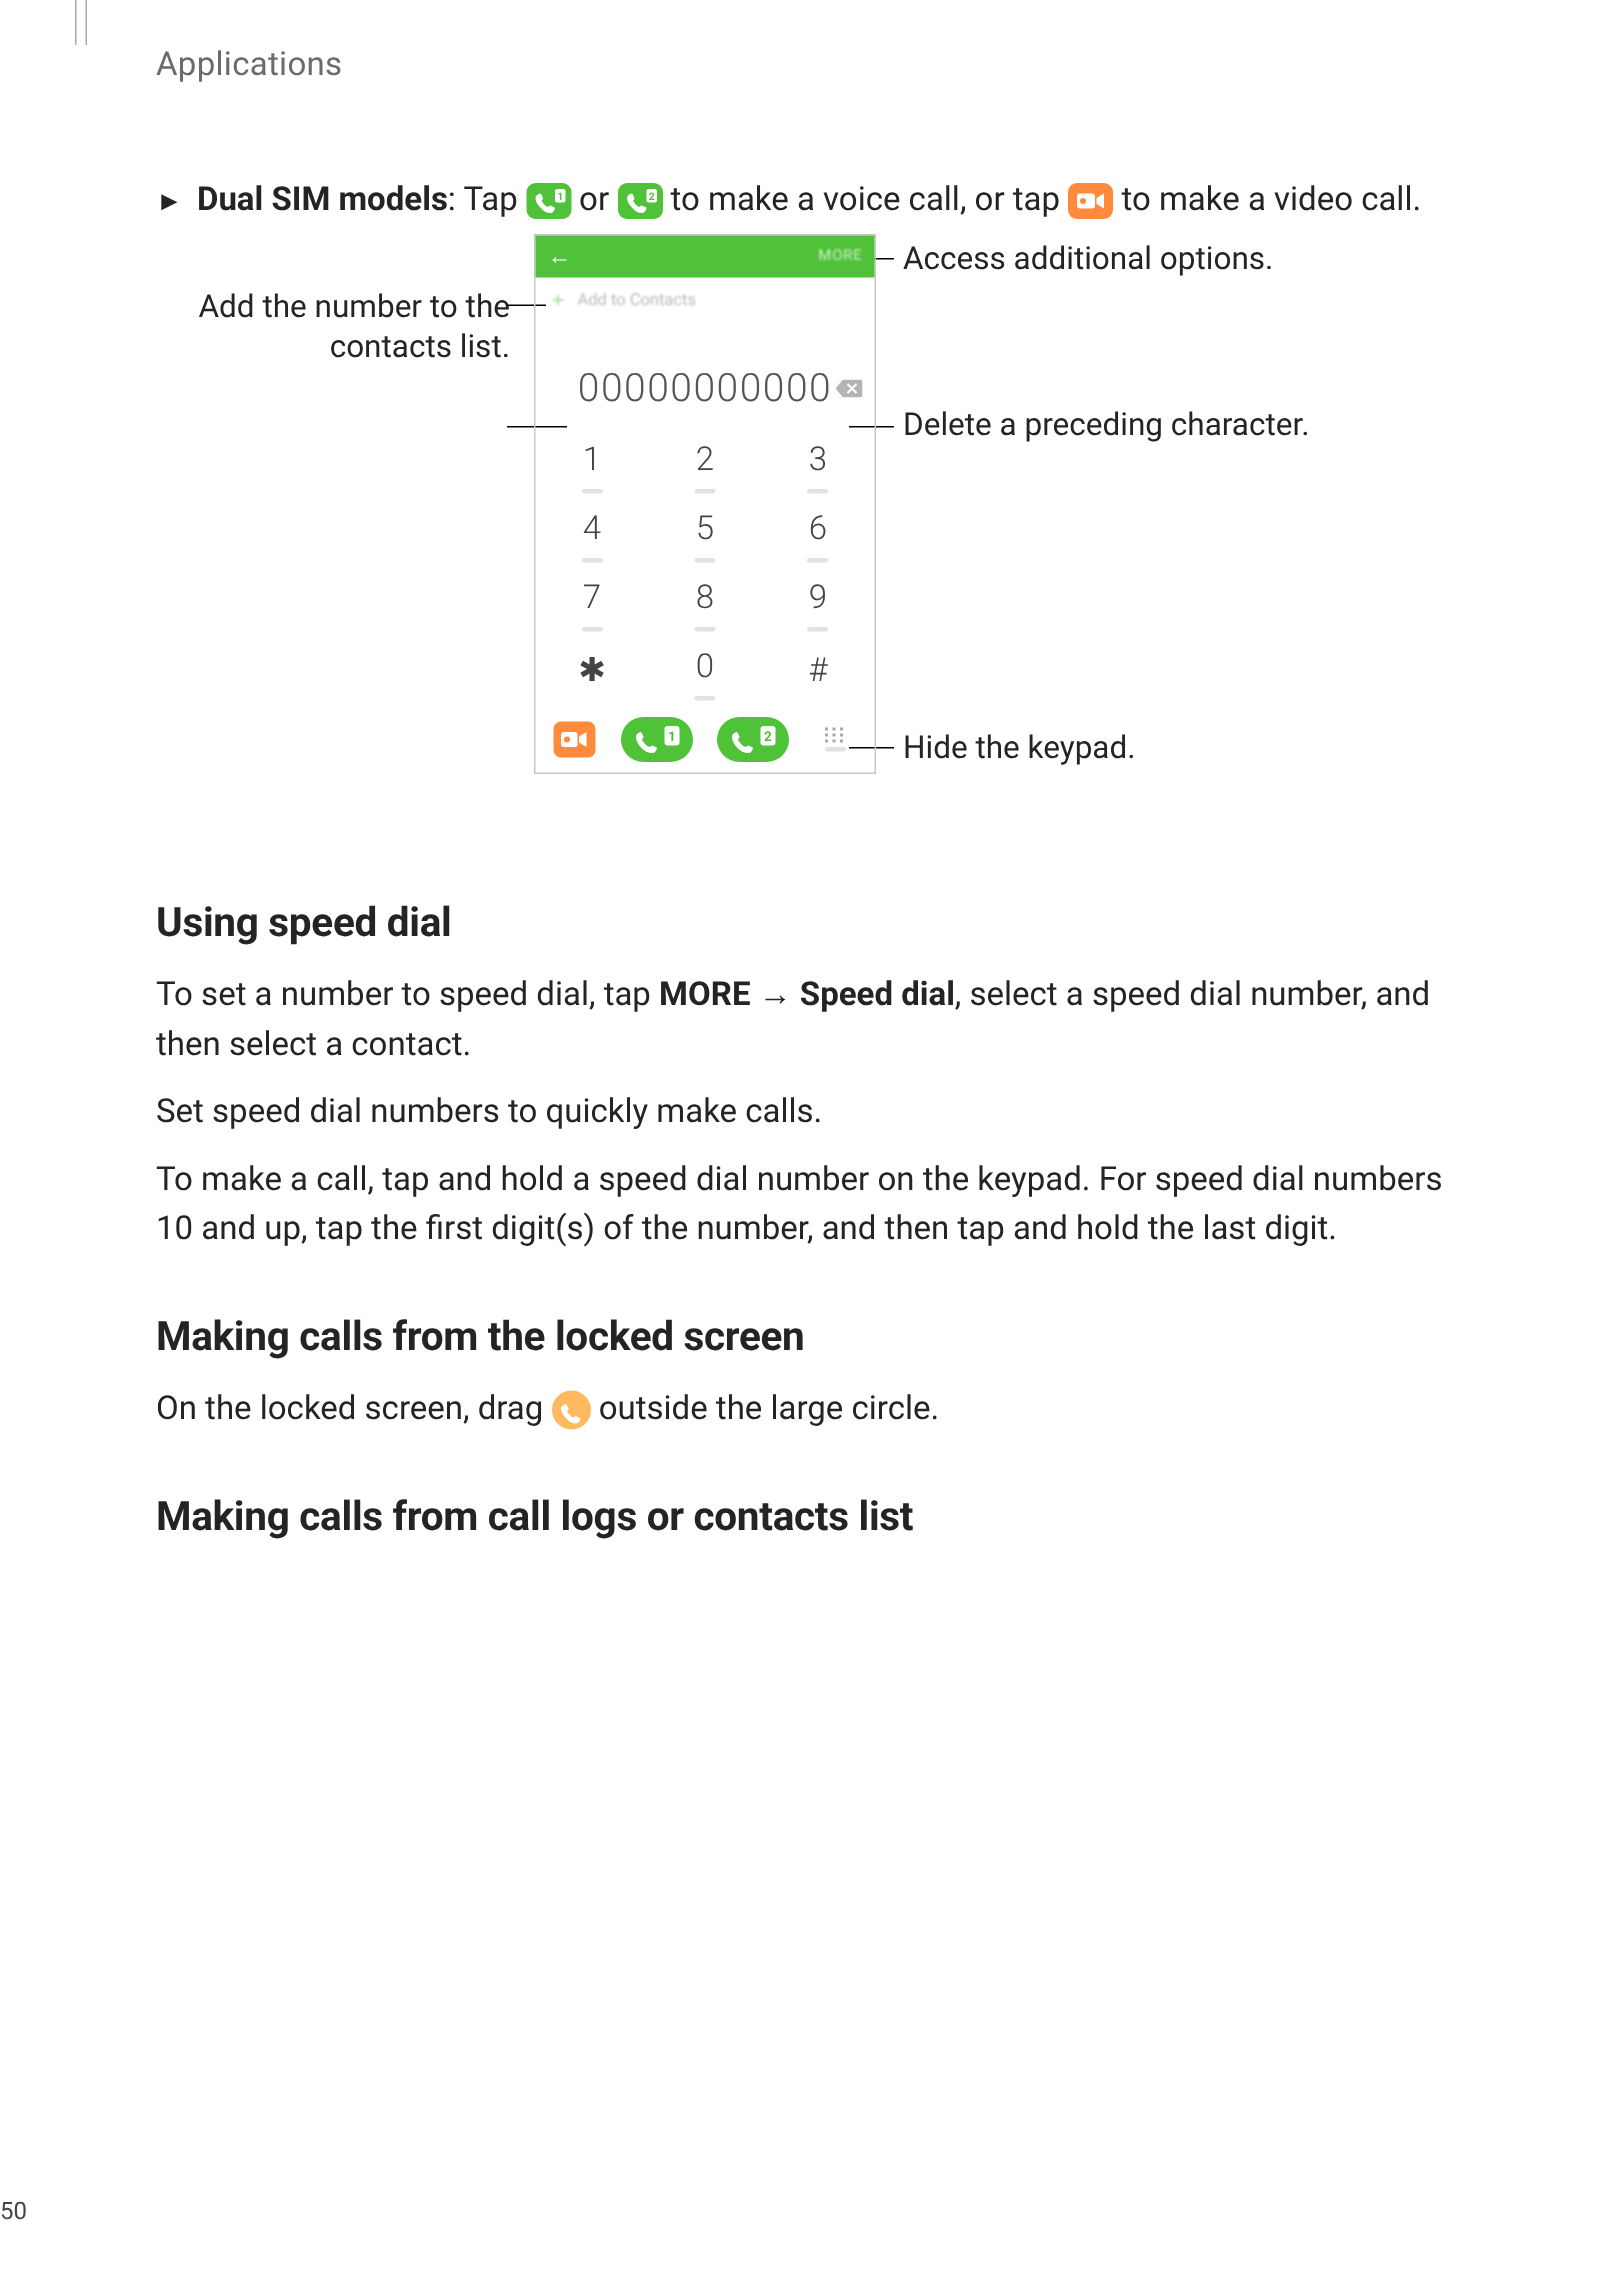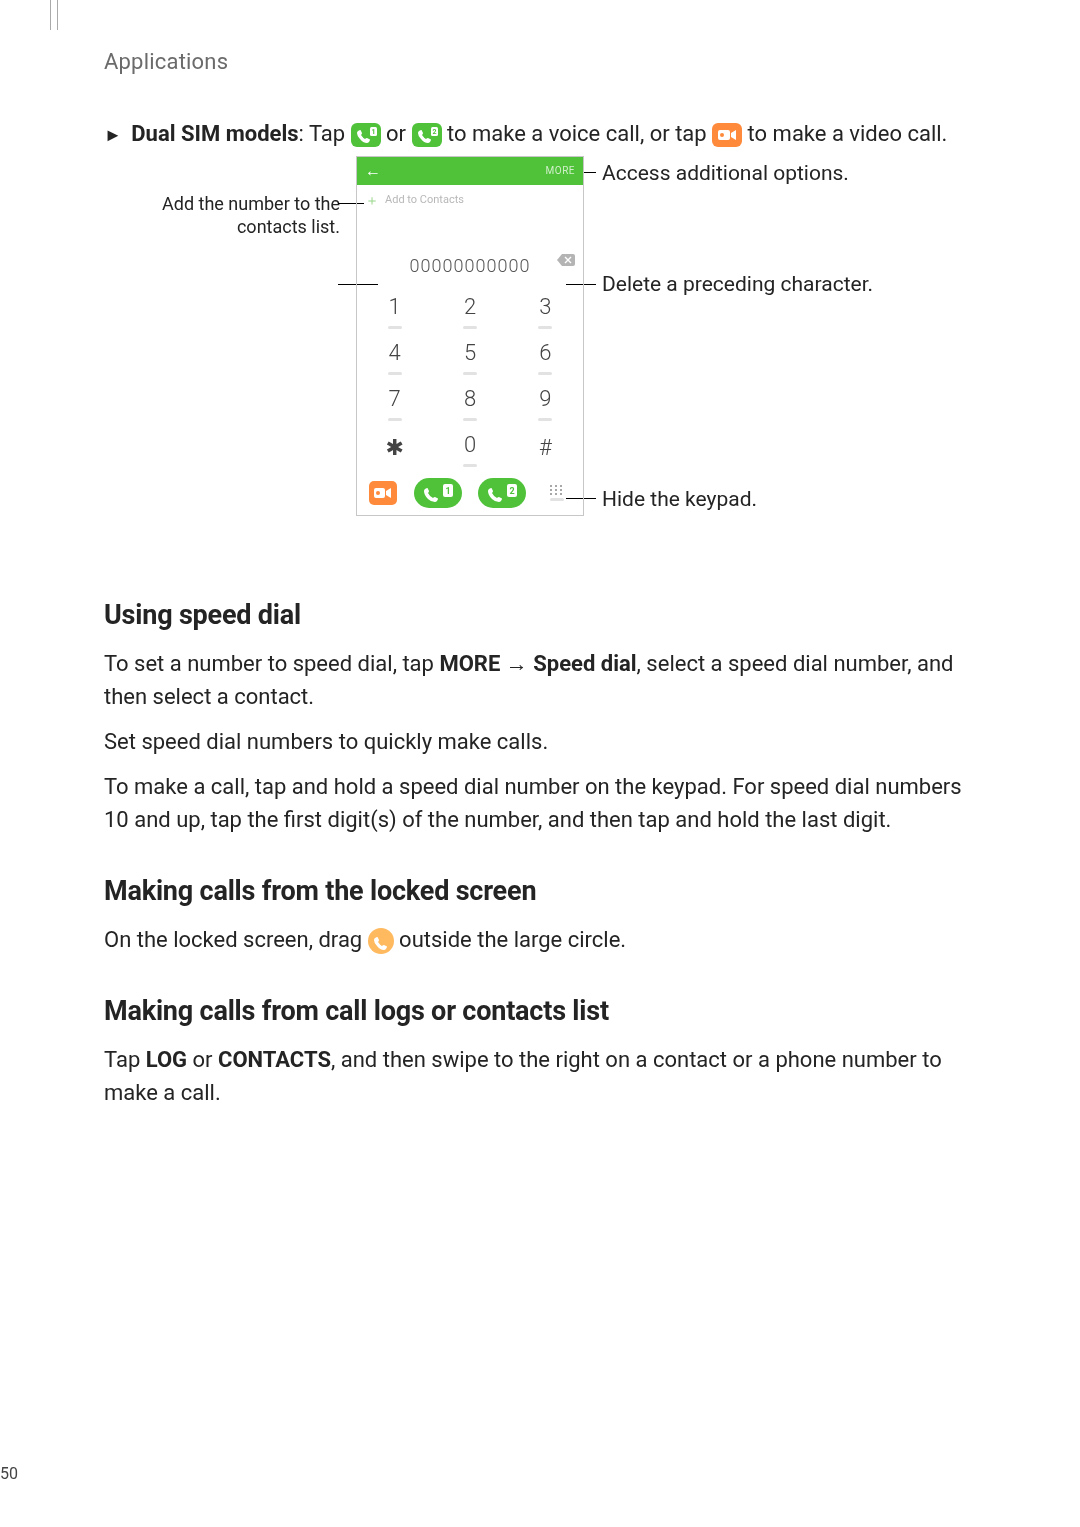--- a/index.html
+++ b/index.html
@@ -13,21 +13,21 @@
   }
   .tab-marker {
     position: absolute;
     top: 0; left: 50px;
     width: 8px; height: 30px;
     border-left: 1px solid #aaa;
     border-right: 1px solid #aaa;
   }
   .header {
     position: absolute;
-    top: 49px; left: 104px;
+    top: 31px; left: 104px;
     font-size: 22px;
     color: #6b6b6b;
     letter-spacing: 0.2px;
   }
   .content {
     position: absolute;
     top: 118px; left: 104px; right: 100px;
     font-size: 22px;
     line-height: 1.45;
   }
@@ -46,21 +46,21 @@
   .inline-icon svg { position: absolute; inset: 0; margin: auto; }
 
   .figure {
     position: relative;
     height: 400px;
     margin: 6px 0 40px 0;
   }
   .callout-left {
     position: absolute;
     text-align: right;
-    font-size: 18px;
+    font-size: 21px;
     line-height: 1.3;
     color: #242424;
   }
   .callout-right {
     position: absolute;
     text-align: left;
     font-size: 21px;
     line-height: 1.3;
     color: #242424;
   }
@@ -100,21 +100,21 @@
   .numdisplay {
     height: 72px;
     display: flex;
     align-items: flex-end;
     justify-content: center;
     gap: 8px;
     padding-bottom: 8px;
     position: relative;
   }
   .numdisplay .num {
-    font-size: 18px;
+    font-size: 26px;
     letter-spacing: 1px;
     color: #555;
     font-weight: 300;
   }
   .numdisplay .bksp {
     position: absolute;
     right: 8px; bottom: 12px;
   }
   .keypad {
     display: grid;
@@ -358,19 +358,16 @@
   <p class="body">To make a call, tap and hold a speed dial number on the keypad. For speed dial numbers 10 and up, tap the first digit(s) of the number, and then tap and hold the last digit.</p>
 
   <h3 class="section">Making calls from the locked screen</h3>
   <p class="body">
     <span>On the locked screen, drag </span><span class="lock-icon"><svg width="26" height="26" viewBox="0 0 26 26" style="position:absolute;inset:0">
           <path d="M9 18 q-3-3-3-6 q0-1 1-2 l2-1 q1 0 1 1 l1 2 q0 1-1 2 q2 3 4 4 q1-1 2-1 l2 1 q1 0 1 1 l-1 2 q-1 1-2 1 q-4 0-7-4" fill="#fff"></path>
         </svg></span><span> outside the large circle.</span>
   </p>
 
   <h3 class="section">Making calls from call logs or contacts list</h3>
-  <p class="body">
-    <span>Tap </span><span class="bold">LOG</span><span> or </span><span class="bold">CONTACTS</span><span>, and then swipe to the right on a contact or a phone number to make a call.</span>
-  </p>
 
 </div>
 
 <div class="pagenum">50</div>
 
 </body></html>

